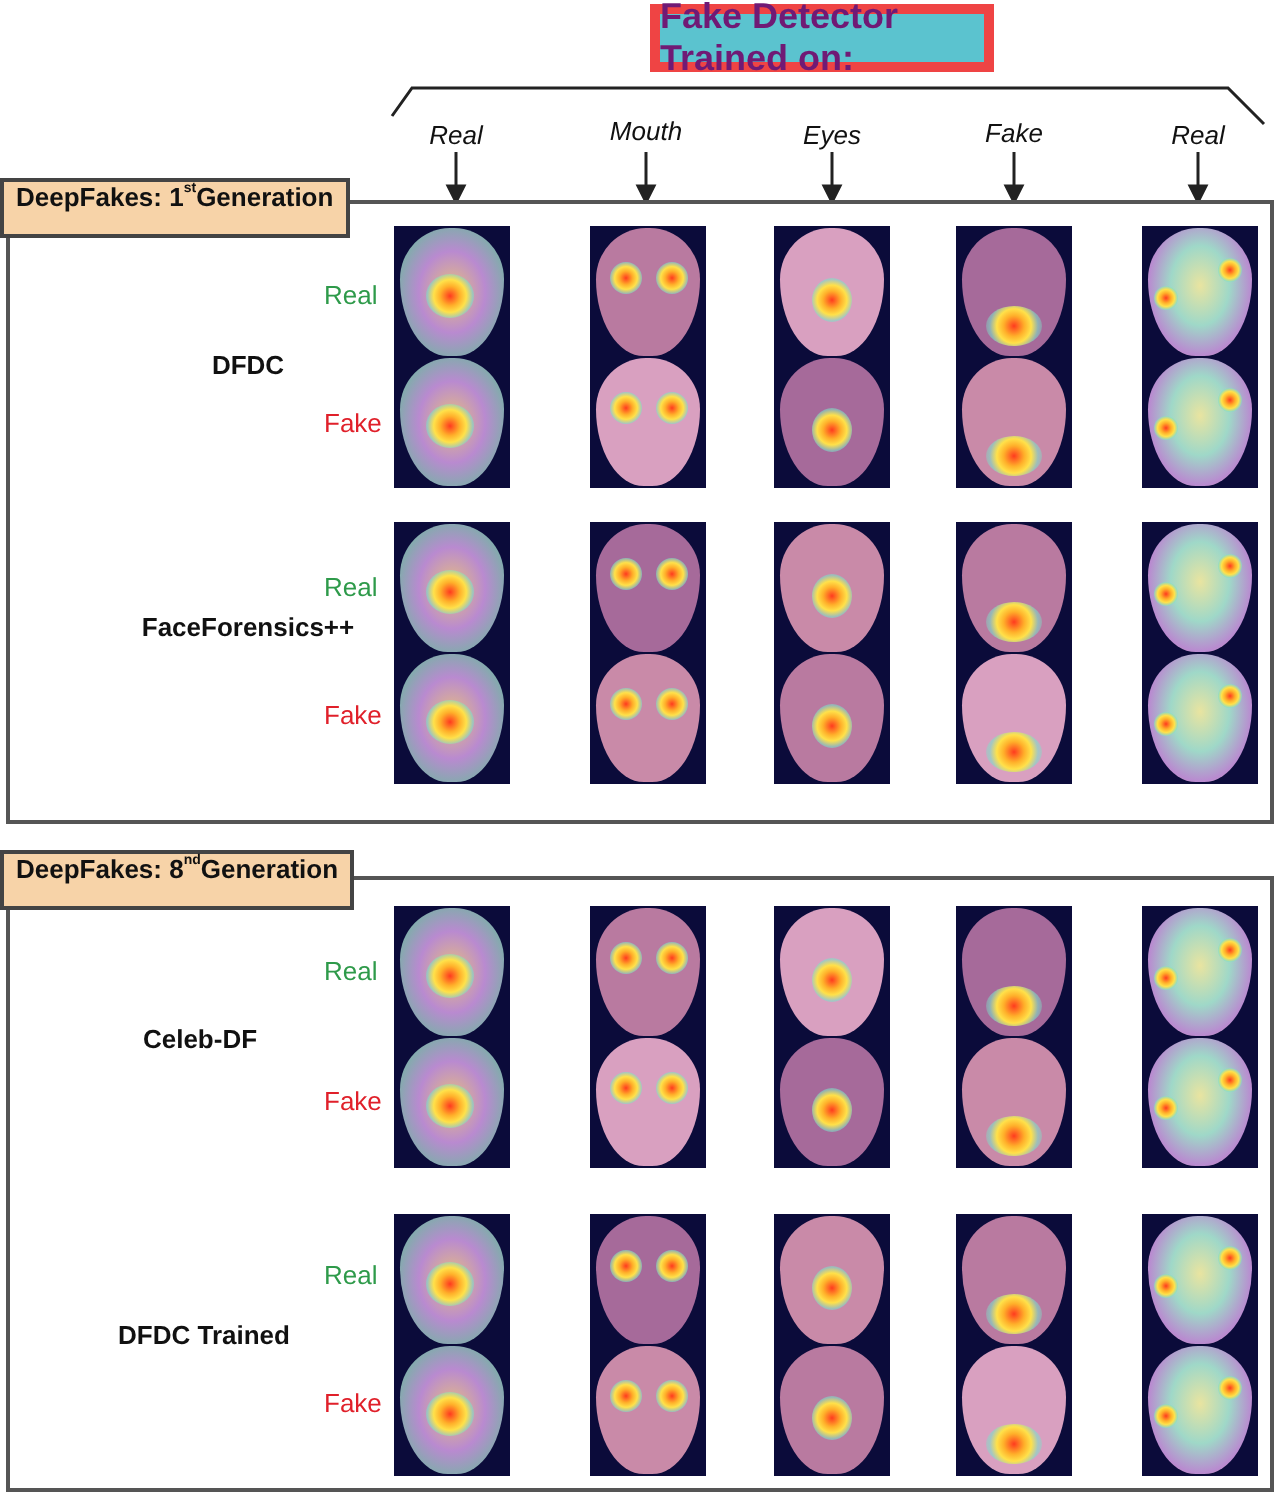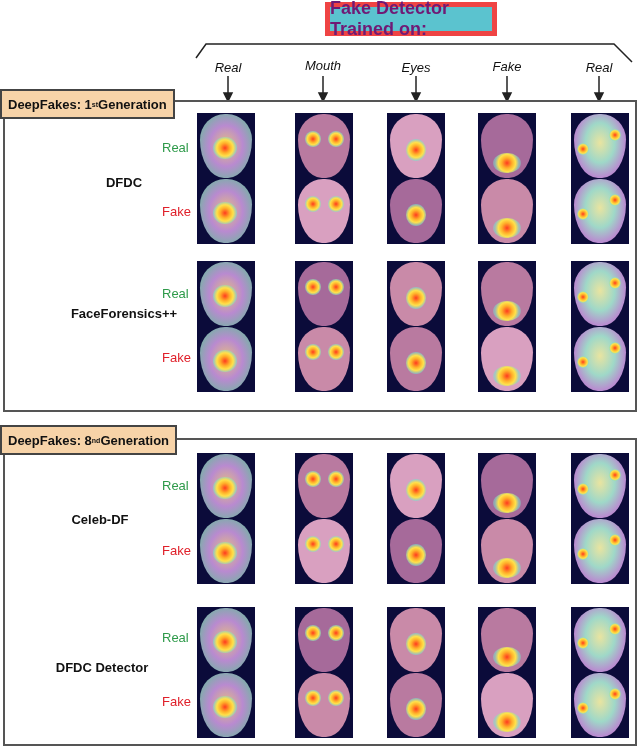--- a/index.html
+++ b/index.html
@@ -1,21 +1,21 @@
 <!DOCTYPE html>
 <html><head>
 <meta charset="utf-8">
 <style>
   html,body{margin:0;padding:0;background:#ffffff;}
   body{width:640px;height:750px;position:relative;overflow:hidden;font-family:"Liberation Sans",sans-serif;}
   .title-box{position:absolute;left:325px;top:2px;width:172px;height:34px;background:#5bc3cf;border:5px solid #ef4444;box-sizing:border-box;display:flex;align-items:center;justify-content:center;font-weight:bold;font-size:18px;color:#701a75;}
   .bracket{position:absolute;left:0;top:0;}
   .col-label{position:absolute;font-style:italic;font-size:13px;color:#111;transform:translateX(-50%);top:60px;}
   .section{position:absolute;left:3px;width:634px;border:2px solid #555;box-sizing:border-box;background:#fff;}
-  .sec-label{position:absolute;left:0;height:30px;background:#f7d3a8;border:2px solid #444;box-sizing:border-box;display:flex;align-items:center;padding:0 6px;font-weight:bold;font-size:13px;color:#111;white-space:nowrap;}
+  .sec-label{position:absolute;left:0;height:30px;background:#f7d3a8;border:2px solid #444;box-sizing:border-box;display:flex;padding:0 6px;font-weight:bold;font-size:13px;color:#111;white-space:nowrap;}
   .sec-label sup{font-size:7px;}
   .dataset{position:absolute;font-weight:bold;font-size:13px;color:#111;transform:translateX(-50%);white-space:nowrap;}
   .rf{position:absolute;font-size:13px;right:0;}
   .real{color:#2e9a4a;}
   .fake{color:#e0202a;}
   .face{position:absolute;width:58px;height:66px;background:#0b0b3a;overflow:hidden;}
   .face .skin{position:absolute;left:3px;top:1px;width:52px;height:64px;border-radius:48% 48% 46% 46% / 40% 40% 60% 60%;}
   .face .hot{position:absolute;border-radius:50%;}
 </style>
 </head>
@@ -64,21 +64,21 @@
 <div class="sec-label" style="top:425px">
   <span>DeepFakes: 8</span>
     <sup>nd</sup>
     <span> Generation</span>
 </div>
 
 <div class="dataset" style="left:100px;top:512px">Celeb-DF</div>
 <div class="rf real" style="left:162px;top:478px">Real</div>
 <div class="rf fake" style="left:162px;top:543px">Fake</div>
 
-<div class="dataset" style="left:102px;top:660px">DFDC Detector</div>
+<div class="dataset" style="left:102px;top:660px">DFDC Trained</div>
 <div class="rf real" style="left:162px;top:630px">Real</div>
 <div class="rf fake" style="left:162px;top:694px">Fake</div>
 
 <div id="faces">
     <div class="face" style="left: 197px; top: 113px;">
       <div class="skin" style="background:radial-gradient(ellipse at 50% 50%, #e8c07a 0%, #b98ad0 45%, #6fb7a0 85%);"></div>
       <div class="hot" style="left:16px;top:24px;width:24px;height:22px;background:radial-gradient(circle,#ff3b1f 0%,#ffb02a 30%,#ffe14a 50%,rgba(127,224,200,0.6) 70%,rgba(127,224,200,0) 100%);"></div>
     </div>
     <div class="face" style="left: 295px; top: 113px;">
       <div class="skin" style="background:#b97aa0;"></div>

